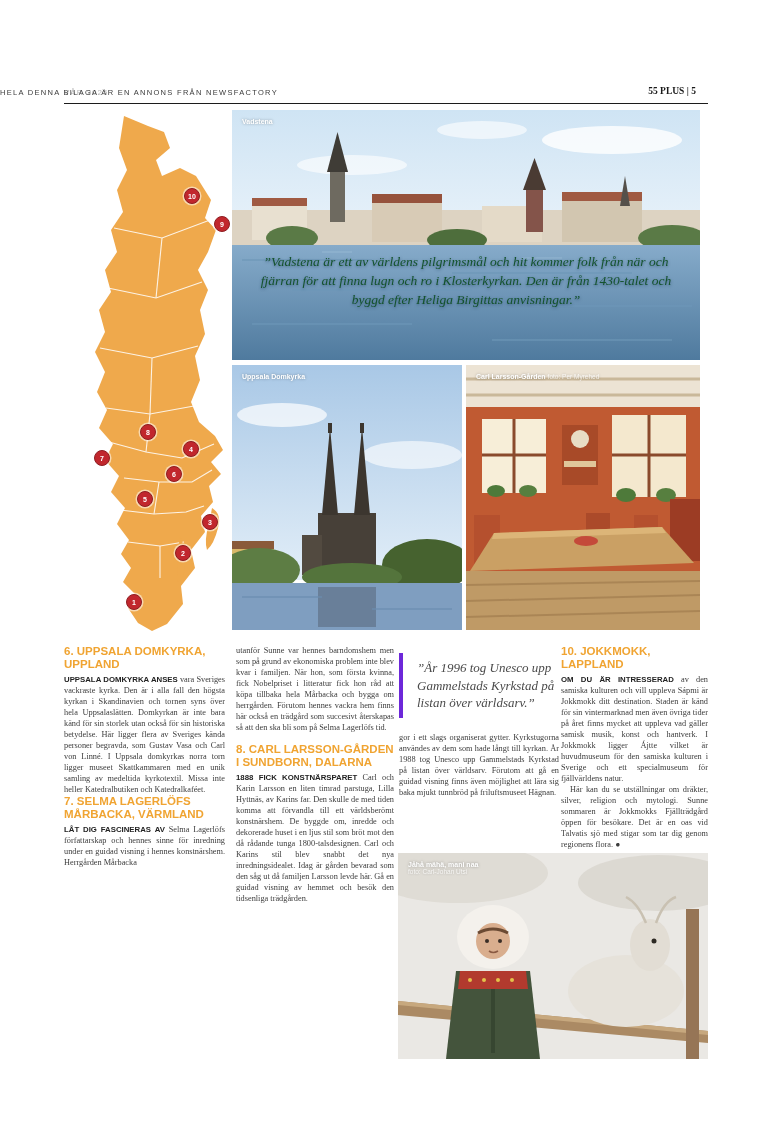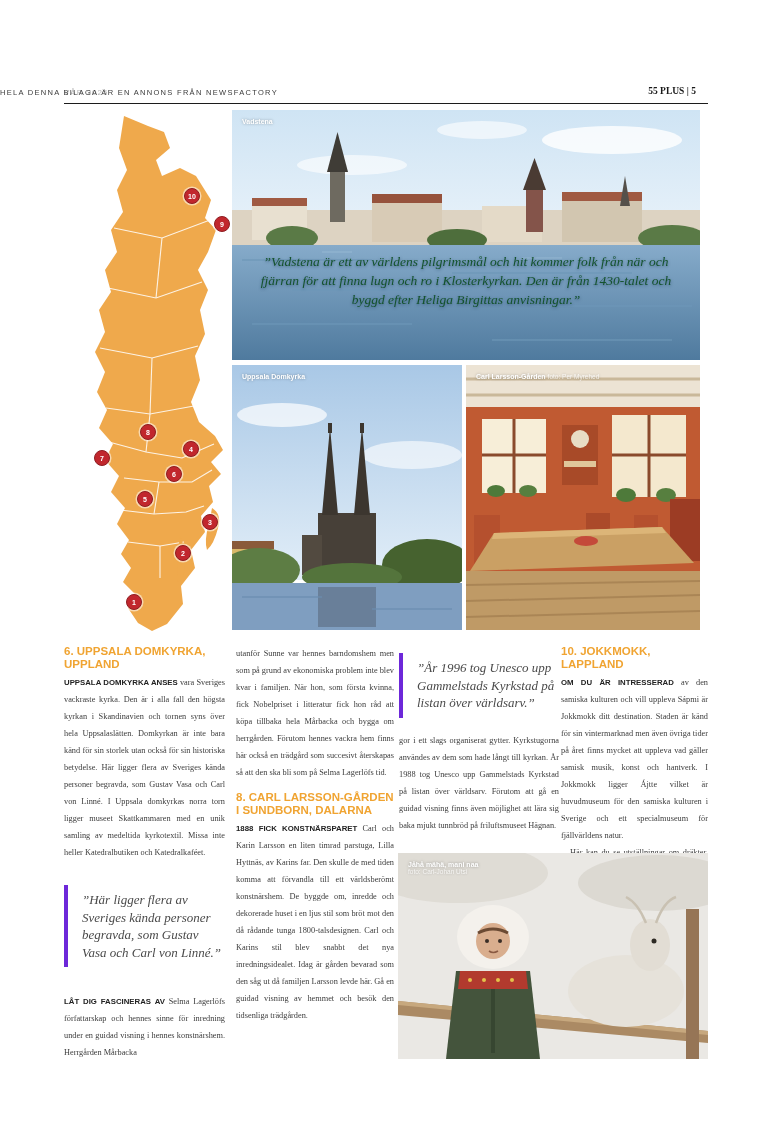--- a/index.html
+++ b/index.html
@@ -35,21 +35,21 @@
               text-shadow:0 1px 3px rgba(20,50,80,.55);}
   
   .textarea{position:absolute;left:64px;top:645px;width:644px;height:430px;}
   .col{position:absolute;top:0;}
   .col1{left:0;width:161px;}
   .col2{left:172px;width:158px;}
   .col3{left:335px;width:160px;}
   .col4{left:497px;width:147px;}
   h2.sec{margin:0 0 3px 0;font-family:"Liberation Sans",sans-serif;font-size:11.5px;
          line-height:13px;font-weight:bold;color:#f0a432;text-transform:uppercase;}
-  .body-p{margin:0;font-size:8.3px;line-height:17px;text-align:justify;color:#3c3c3c;}
+  .body-p{margin:0;font-size:8.3px;line-height:11px;text-align:justify;color:#3c3c3c;}
   .lead{font-family:"Liberation Sans",sans-serif;font-weight:bold;font-size:7.8px;color:#222;}
   .pullquote{position:relative;margin:24px 0 26px 0;padding:6px 0 6px 14px;
              border-left:4px solid #6d28d9;font-style:italic;font-size:13px;
              line-height:17.5px;color:#4a4a4a;}
   .pullquote.q2{margin:8px 0 14px 0;}
   .indent{text-indent:9px;}
 </style>
 </head>
 <body>
 
@@ -238,21 +238,21 @@
       <span>Carl Larsson-Gården</span>
       <span class="ph-credit">foto: Per Myrehed</span>
     </div>
   </figure>
 
   <section class="textarea">
 
     <div class="col col1">
       <h2 class="sec">6. UPPSALA DOMKYRKA, UPPLAND</h2>
       <p class="body-p"><span class="lead">UPPSALA DOMKYRKA ANSES</span> <span>vara Sveriges vackraste kyrka. Den är i alla fall den högsta kyrkan i Skandinavien och tornen syns över hela Uppsalaslätten. Domkyrkan är inte bara känd för sin storlek utan också för sin historiska betydelse. Här ligger flera av Sveriges kända personer begravda, som Gustav Vasa och Carl von Linné. I Uppsala domkyrkas norra torn ligger museet Skattkammaren med en unik samling av medeltida kyrkotextil. Missa inte heller Katedralbutiken och Katedralkaféet.</span></p>
-      <blockquote class="pullquote">”Här ligger flera av Sveriges kända personer begravda, som Gustav Vasa och Carl von Linné.”</blockquote>
+      <h2 class="sec">7. SELMA LAGERLÖFS MÅRBACKA, VÄRMLAND</h2>
       <p class="body-p"><span class="lead">LÅT DIG FASCINERAS AV</span> <span>Selma Lagerlöfs författarskap och hennes sinne för inredning under en guidad visning i hennes konstnärshem. Herrgården Mårbacka</span></p>
     </div>
 
     <div class="col col2">
       <p class="body-p">utanför Sunne var hennes barndomshem men som på grund av ekonomiska problem inte blev kvar i familjen. När hon, som första kvinna, fick Nobelpriset i litteratur fick hon råd att köpa tillbaka hela Mårbacka och bygga om herrgården. Förutom hennes vackra hem finns här också en trädgård som succesivt återskapas så att den ska bli som på Selma Lagerlöfs tid.</p>
       <h2 class="sec" style="margin-top:10px">8. CARL LARSSON-GÅRDEN I SUNDBORN, DALARNA</h2>
       <p class="body-p"><span class="lead">1888 FICK KONSTNÄRSPARET</span> <span>Carl och Karin Larsson en liten timrad parstuga, Lilla Hyttnäs, av Karins far. Den skulle de med tiden komma att förvandla till ett världsberömt konstnärshem. De byggde om, inredde och dekorerade huset i en ljus stil som bröt mot den då rådande tunga 1800-talsdesignen. Carl och Karins stil blev snabbt det nya inredningsidealet. Idag är gården bevarad som den såg ut då familjen Larsson levde här. Gå en guidad visning av hemmet och besök den tidsenliga trädgården.</span></p>
     </div>
 
     <div class="col col3">

